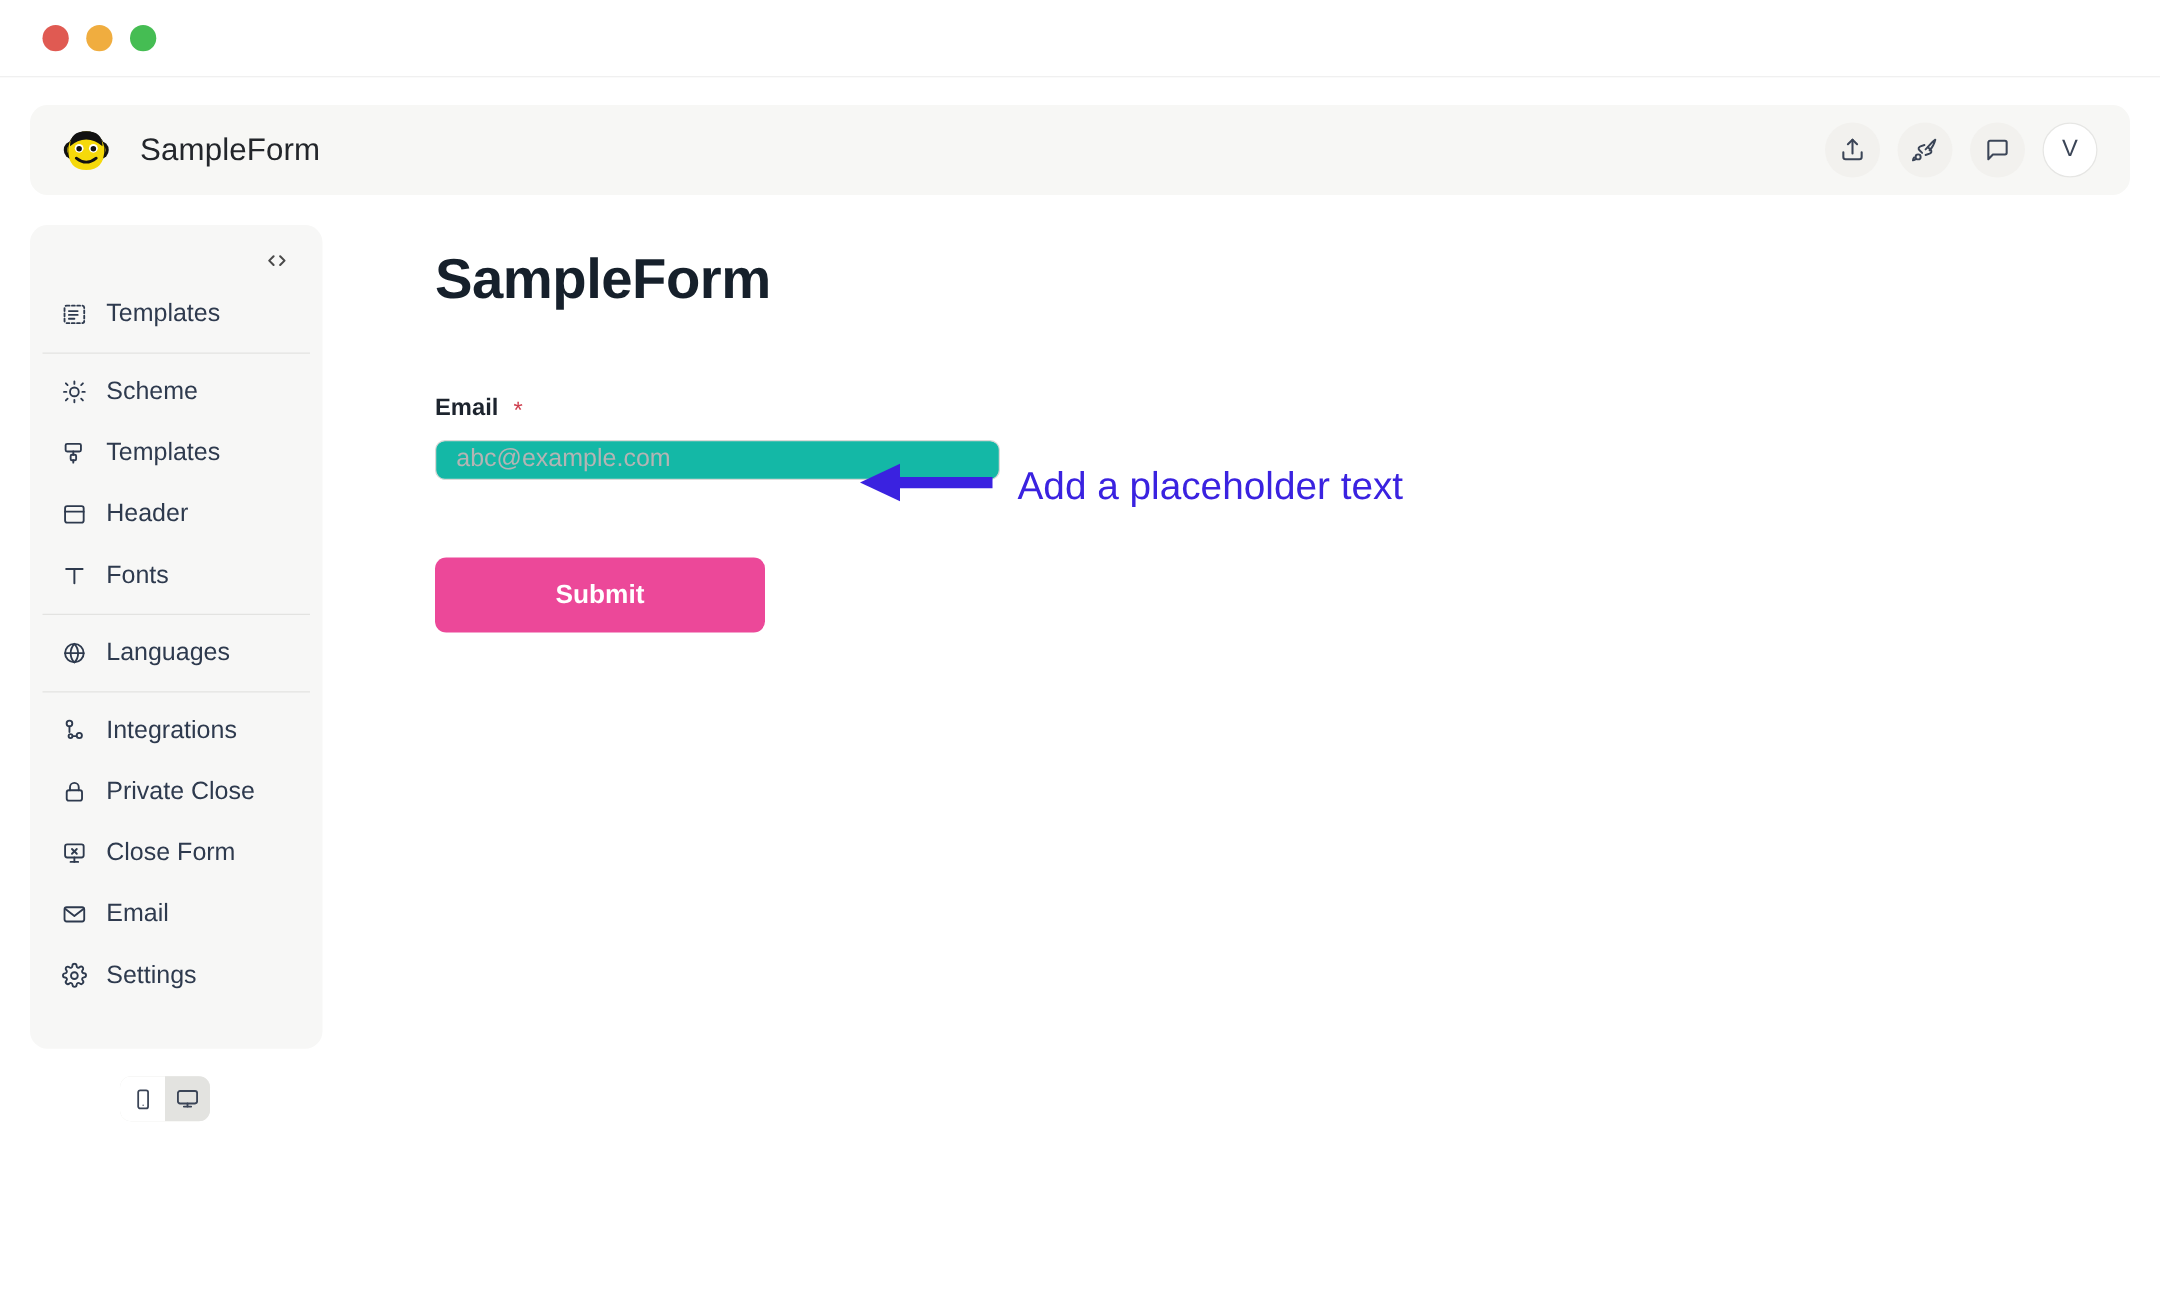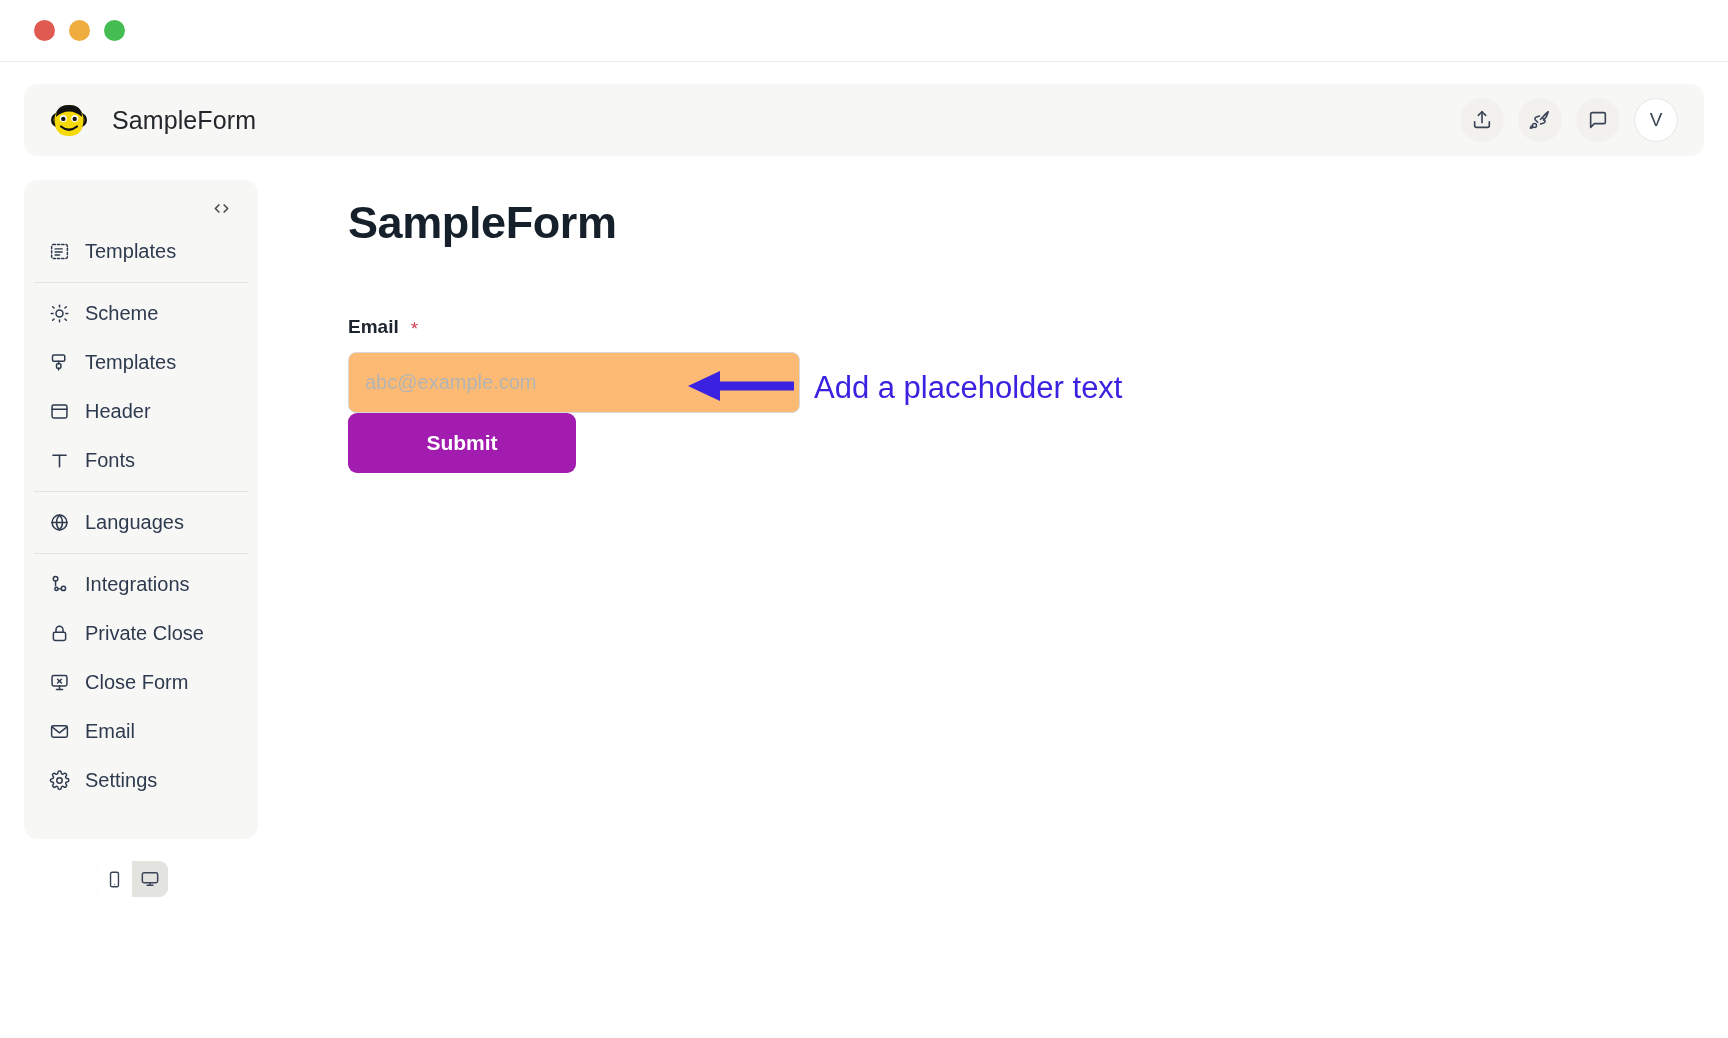--- a/index.html
+++ b/index.html
@@ -185,38 +185,39 @@
     color: #1d242e;
   }
   .required-mark {
     color: #cf4050;
     font-size: 19px;
     line-height: 1;
     padding-top: 3px;
   }
   .text-input {
     width: 452px;
-    height: 61px;
+    height: 32px;
     border: 1px solid #d9d9d7;
     border-radius: 8px;
-    background: #fdba74;
+    background: #14b8a6;
     padding: 0 16px;
     font-size: 20px;
     color: #1d242e;
     font-family: "Liberation Sans", sans-serif;
     outline: none;
   }
   .text-input::placeholder { color: #b4b4b4; }
 
   .submit-button {
-    width: 228px;
+    margin-top: 62px;
+    width: 264px;
     height: 60px;
     border: none;
     border-radius: 9px;
-    background: #a21caf;
+    background: #ec4899;
     color: #ffffff;
     font-size: 21px;
     font-weight: bold;
     font-family: "Liberation Sans", sans-serif;
     cursor: pointer;
   }
 
   
   .annotation {
     position: absolute;

